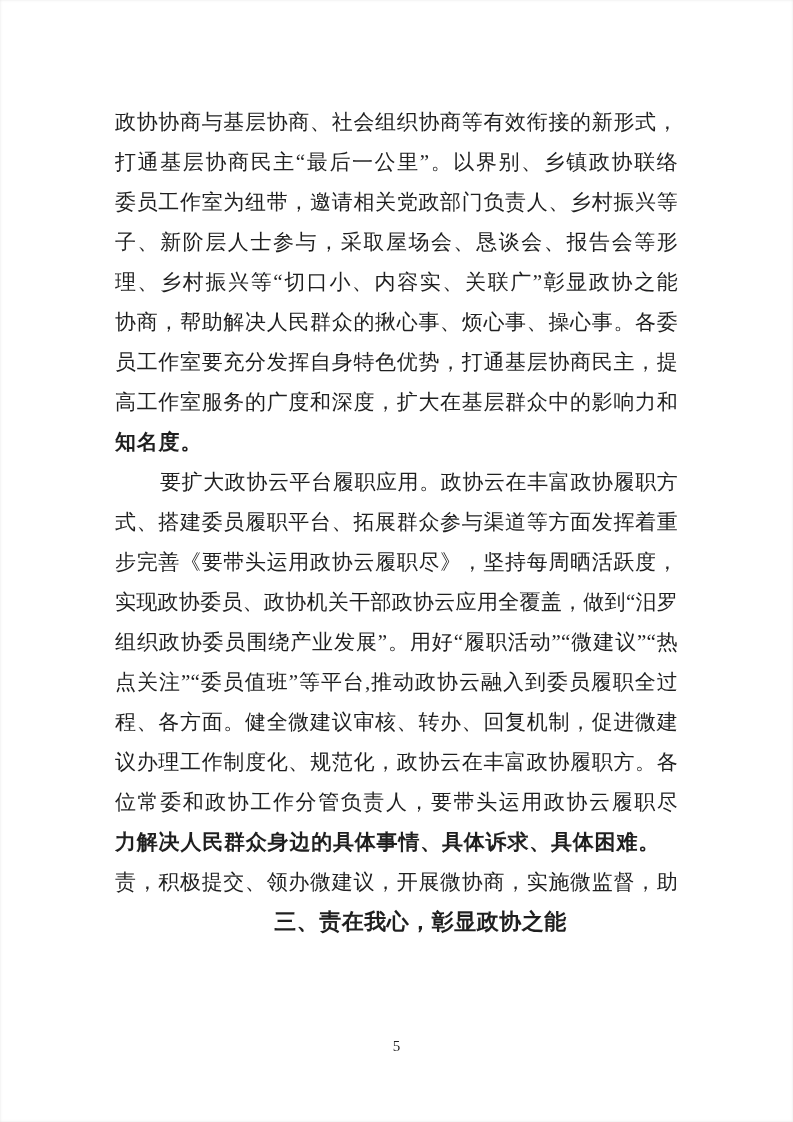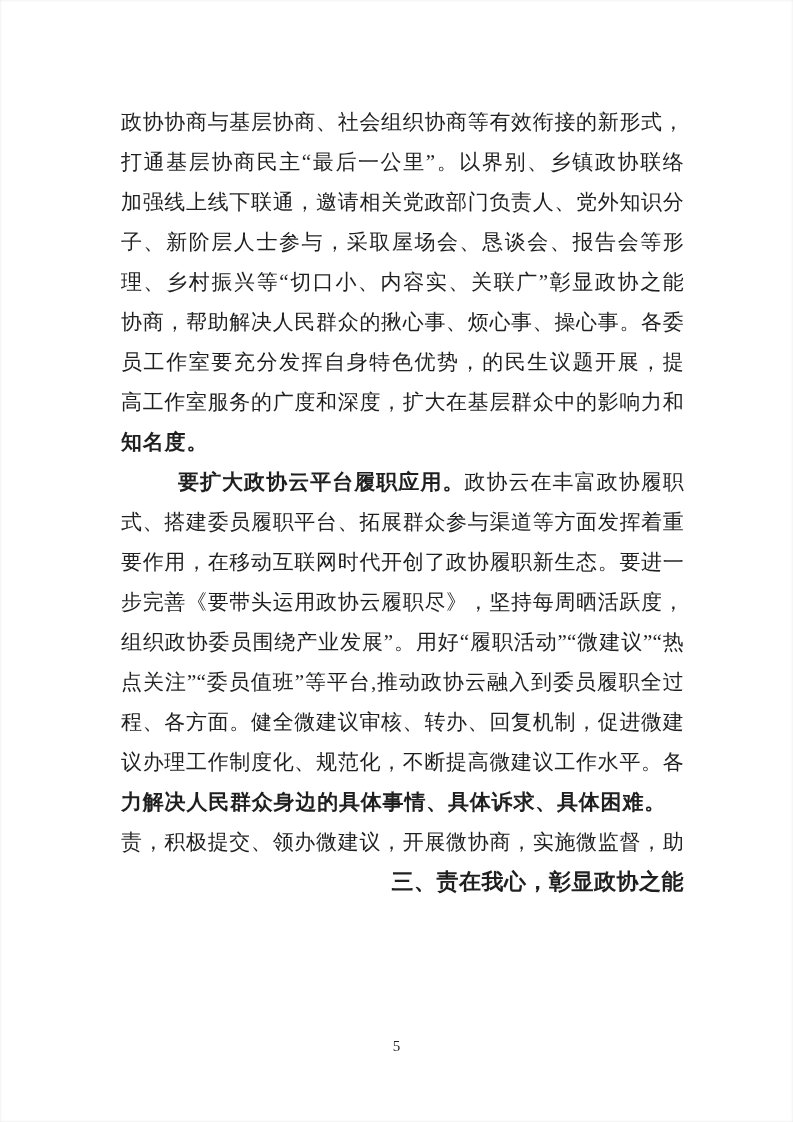--- a/index.html
+++ b/index.html
@@ -12,86 +12,87 @@
     font-family: "Liberation Serif", "DejaVu Serif", serif;
     color: #1f1f1f;
   }
   .page {
     position: absolute;
     inset: 0;
     box-shadow: inset 0 0 3px rgba(0,0,0,0.10);
   }
   .text-block {
     position: absolute;
-    left: 121px;
+    left: 115px;
     top: 102px;
     width: 563px;
   }
   .line {
     font-size: 21px;
     line-height: 40px;
     height: 40px;
     letter-spacing: 0.2px;
     text-align: justify;
     text-align-last: justify;
     overflow: hidden;
   }
   .line.para-last {
     text-align-last: auto;
     letter-spacing: 0.8px;
     font-weight: bold;
   }
   .line.indent { text-indent: 45px; }
-  .lead-bold { font-weight: bold; margin-left: 12px; }
+  .lead-bold { font-weight: normal; }
   .heading {
     font-size: 22px;
     line-height: 40px;
     height: 40px;
     font-family: "Liberation Sans", "DejaVu Sans", sans-serif;
     font-weight: bold;
     text-indent: 48px;
     letter-spacing: 0.5px;
-    text-align: right;
+    text-align: center;
   }
   .page-number {
     position: absolute;
     top: 1036px;
     left: 0;
     width: 100%;
     text-align: center;
     font-size: 15px;
     line-height: 20px;
   }
 </style>
 </head>
 <body>
 
 <div class="page">
   <div class="text-block">
 
     <div class="line">政协协商与基层协商、社会组织协商等有效衔接的新形式，</div>
     <div class="line">打通基层协商民主“最后一公里”。以界别、乡镇政协联络组、</div>
-    <div class="line">加强线上线下联通，邀请相关党政部门负责人、党外知识分</div>
+    <div class="line">委员工作室为纽带，邀请相关党政部门负责人、乡村振兴等</div>
     <div class="line">子、新阶层人士参与，采取屋场会、恳谈会、报告会等形式，</div>
     <div class="line">理、乡村振兴等“切口小、内容实、关联广”彰显政协之能</div>
     <div class="line">协商，帮助解决人民群众的揪心事、烦心事、操心事。各委</div>
-    <div class="line">员工作室要充分发挥自身特色优势，的民生议题开展，提</div>
+    <div class="line">员工作室要充分发挥自身特色优势，打通基层协商民主，提</div>
     <div class="line">高工作室服务的广度和深度，扩大在基层群众中的影响力和</div>
     <div class="line para-last">知名度。</div>
 
     <div class="line indent">
       <span class="lead-bold">要扩大政协云平台履职应用。</span><span>政协云在丰富政协履职方</span>
     </div>
     <div class="line">式、搭建委员履职平台、拓展群众参与渠道等方面发挥着重</div>
-    <div class="line">要作用，在移动互联网时代开创了政协履职新生态。要进一</div>
     <div class="line">步完善《要带头运用政协云履职尽》，坚持每周晒活跃度，</div>
+    <div class="line">实现政协委员、政协机关干部政协云应用全覆盖，做到“汨罗</div>
     <div class="line">组织政协委员围绕产业发展”。用好“履职活动”“微建议”“热</div>
     <div class="line">点关注”“委员值班”等平台,推动政协云融入到委员履职全过</div>
     <div class="line">程、各方面。健全微建议审核、转办、回复机制，促进微建</div>
-    <div class="line">议办理工作制度化、规范化，不断提高微建议工作水平。各</div>
+    <div class="line">议办理工作制度化、规范化，政协云在丰富政协履职方。各</div>
+    <div class="line">位常委和政协工作分管负责人，要带头运用政协云履职尽</div>
     <div class="line para-last">力解决人民群众身边的具体事情、具体诉求、具体困难。</div>
     <div class="line">责，积极提交、领办微建议，开展微协商，实施微监督，助</div>
 
     <div class="heading">三、责在我心，彰显政协之能</div>
   </div>
 
   <div class="page-number">5</div>
 </div>
 
 </body></html>

